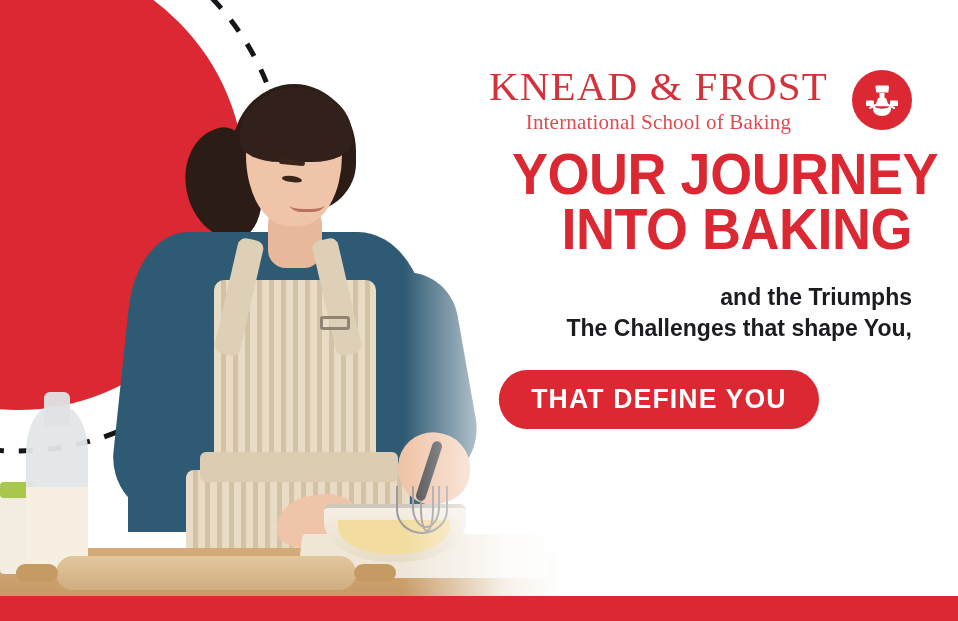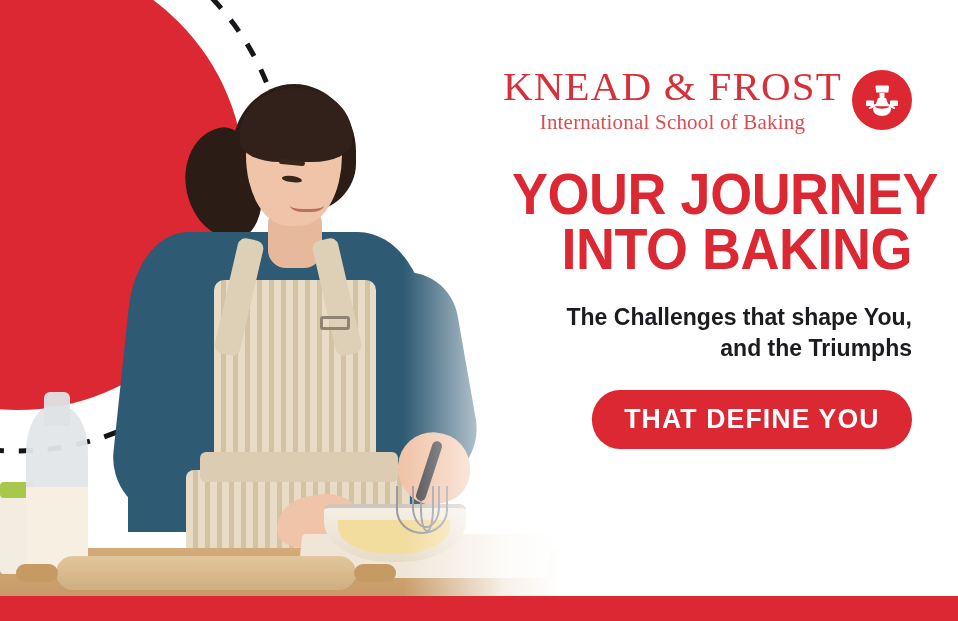--- a/index.html
+++ b/index.html
@@ -297,21 +297,21 @@
   
   .content {
     position:absolute;
     right:46px; top:66px;
     width:430px;
     text-align:right;
     z-index:50;
   }
   .logo-row {
     display:flex; align-items:center; justify-content:flex-end;
-    gap:10px; margin-bottom:34px;
+    gap:24px; margin-bottom:14px;
   }
   .logo-mark {
     width:60px; height:60px; border-radius:50%;
     background:#dc2832;
     display:flex; align-items:center; justify-content:center;
     flex:0 0 auto;
   }
   .logo-text { text-align:right; line-height:1; }
   .logo-name {
     font-family:"Liberation Serif", serif;
@@ -338,21 +338,21 @@
   }
   .headline span { display:block; white-space:nowrap; }
 
   .subtitle {
     font-family:"Liberation Sans", sans-serif;
     font-weight:700; font-size:23px; line-height:1.35;
     color:#1c1c20; margin-bottom:26px;
   }
   .subtitle span { display:block; }
 
-  .cta-row { display:flex; justify-content:flex-end; }
+  .cta-row { display:flex; justify-content:flex-start; }
   .cta-pill {
     display:inline-block;
     background:#dc2832;
     color:#ffffff;
     border-radius:999px;
     padding:13px 34px 14px;
     font-family:"Liberation Sans", sans-serif;
     font-weight:700; font-size:28px;
     letter-spacing:1.2px;
     transform:scaleX(0.95);
@@ -446,22 +446,22 @@
         </svg>
       </div>
     </div>
 
     <div class="headline">
       <span>YOUR JOURNEY</span>
       <span>INTO BAKING</span>
     </div>
 
     <div class="subtitle">
+      <span>and the Triumphs</span>
       <span>The Challenges that shape You,</span>
-      <span>and the Triumphs</span>
     </div>
 
     <div class="cta-row">
       <div class="cta-pill">THAT DEFINE YOU</div>
     </div>
 
   </div>
 
   <div class="footer-bar"></div>
 </div>

